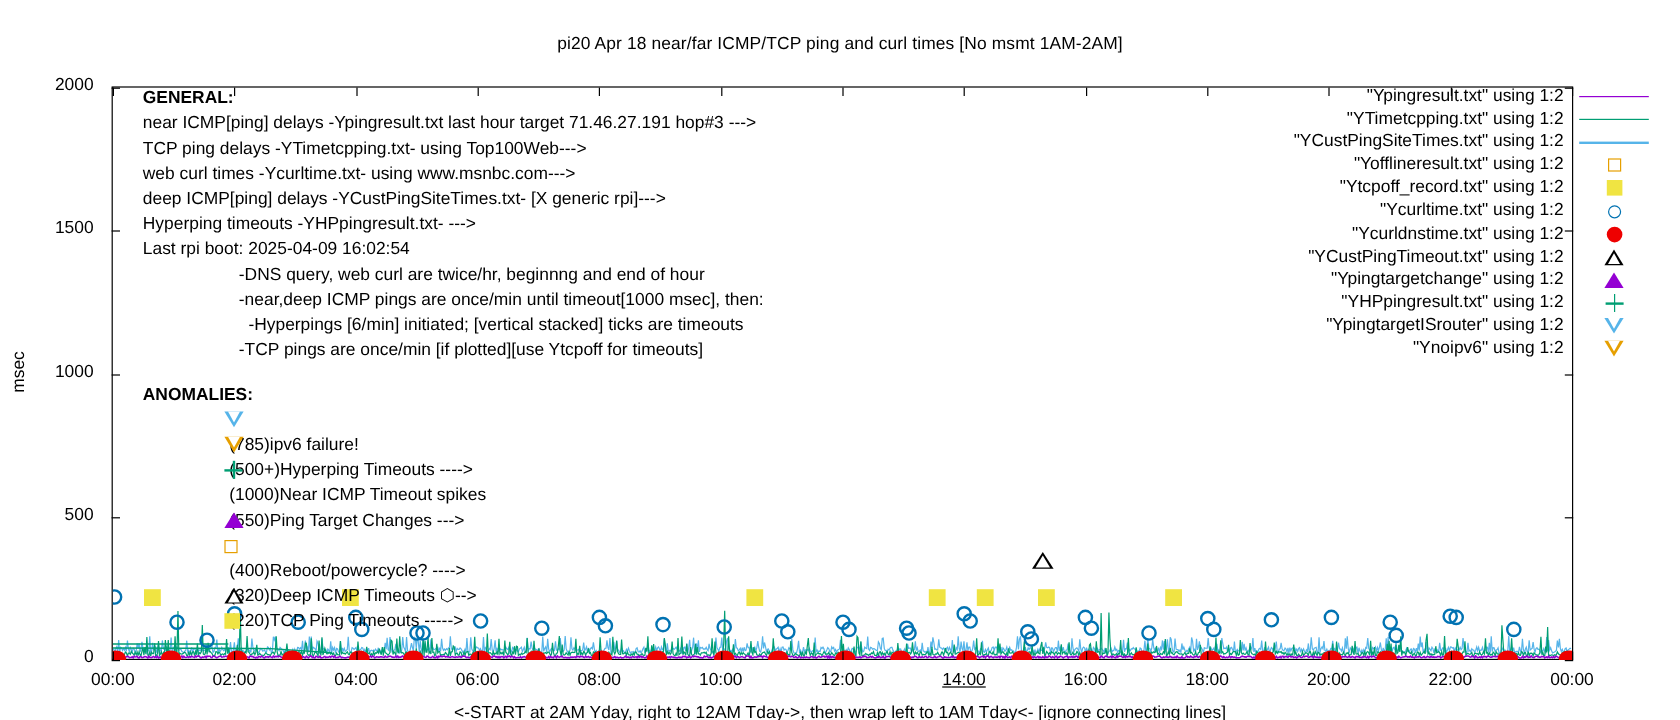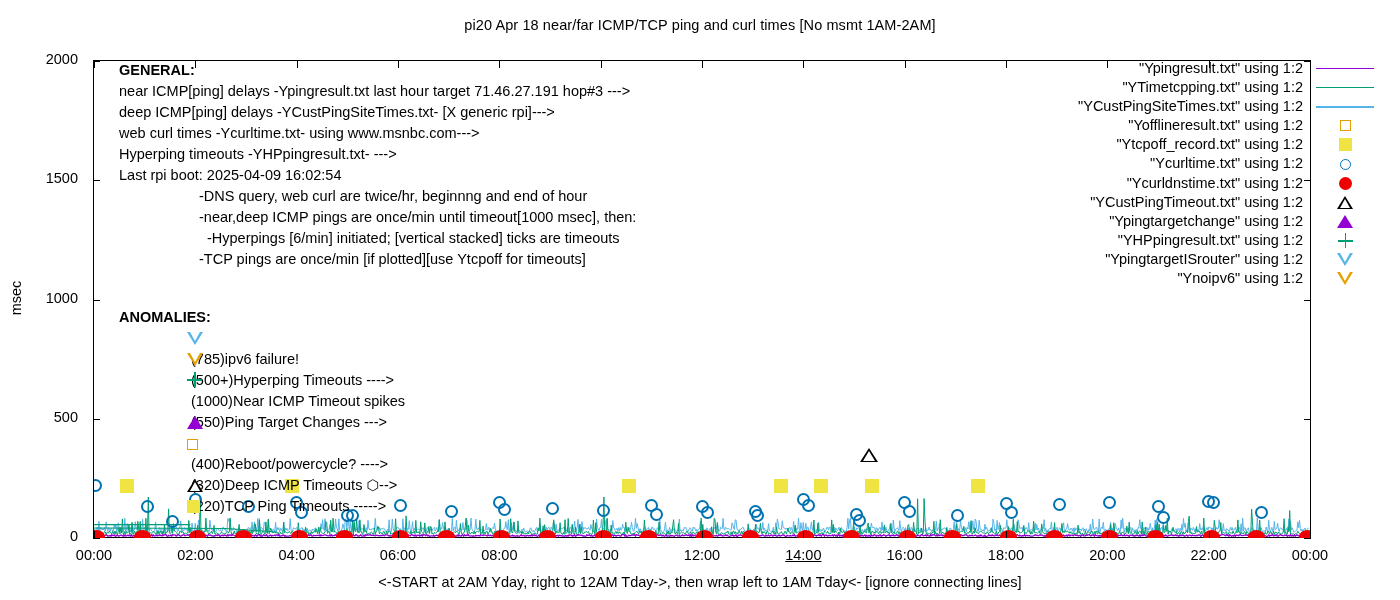--- a/index.html
+++ b/index.html
@@ -1,21 +1,21 @@
 <!DOCTYPE html>
 <html><head>
 <meta charset="utf-8">
 <style>
   html,body{margin:0;padding:0;}
   body{
     width:1400px;height:600px;background:#ffffff;
     font-family:"Liberation Sans", sans-serif;
     color:#000000;overflow:hidden;position:relative;
   }
-  #stage{position:absolute;left:0;top:0;width:1400px;height:568px;}
+  #stage{position:absolute;left:0;top:12px;width:1400px;height:568px;}
 
   .abs{position:absolute;}
 
   
   #chart-title{
     left:0;top:17px;width:1400px;text-align:center;
     font-size:14.5px;letter-spacing:.1px;white-space:nowrap;
   }
 
   
@@ -192,22 +192,23 @@
     </div>
   <div class="abs" id="ylabel-msec">msec</div>
 
   <div class="abs" id="xlabels"></div>
   <div class="abs" id="xlabel-caption">&lt;-START at 2AM Yday, right to 12AM Tday-&gt;, then wrap left to 1AM Tday&lt;- [ignore connecting lines]</div>
 
   <div class="abs" id="general-block">
     <div class="hdr">GENERAL:</div>
     <div id="general-lines">
         <div>near ICMP[ping] delays -Ypingresult.txt last hour target 71.46.27.191 hop#3 ---&gt;</div>
+        <div>TCP ping delays -YTimetcpping.txt- using Top100Web---&gt;</div>
+        <div>web curl times -Ycurltime.txt- using www.msnbc.com---&gt;</div>
         <div>deep ICMP[ping] delays -YCustPingSiteTimes.txt- [X generic rpi]---&gt;</div>
-        <div>web curl times -Ycurltime.txt- using www.msnbc.com---&gt;</div>
         <div>Hyperping timeouts -YHPpingresult.txt- ---&gt;</div>
         <div>Last rpi boot: 2025-04-09 16:02:54</div>
       </div>
     <div id="general-notes">
         <div class="ind1">-DNS query, web curl are twice/hr, beginnng and end of hour</div>
         <div class="ind1">-near,deep ICMP pings are once/min until timeout[1000 msec], then:</div>
         <div class="ind2"> -Hyperpings [6/min] initiated; [vertical stacked] ticks are timeouts</div>
         <div class="ind1">-TCP pings are once/min [if plotted][use Ytcpoff for timeouts]</div>
       </div>
   </div>

